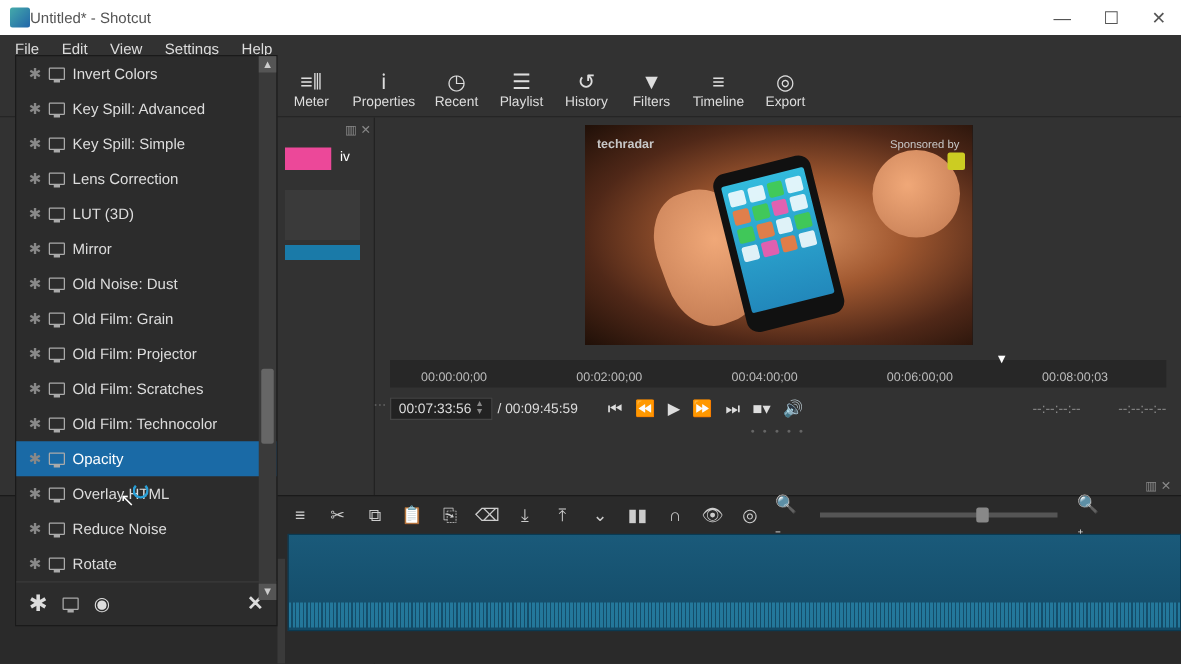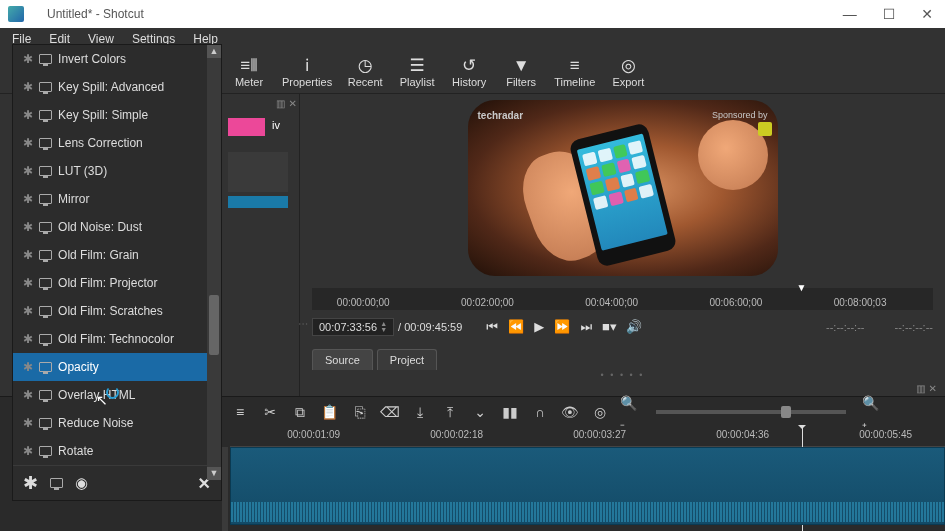--- a/index.html
+++ b/index.html
@@ -1,20 +1,20 @@
 <!DOCTYPE html>
 <html><head>
 <meta charset="utf-8">
 <style>
 * { margin: 0; padding: 0; box-sizing: border-box; font-family: "Segoe UI", Arial, sans-serif; }
 body { background: #323232; color: #ccc; font-size: 12px; overflow: hidden; width: 945px; height: 531px; position: relative; }
 
 
 .titlebar { height: 28px; background: #fff; color: #555; display: flex; align-items: center; padding: 0 8px; justify-content: space-between; }
-.titlebar-left { display: flex; align-items: center; gap: 23px; }
+.titlebar-left { display: flex; align-items: center; gap: 0; }
 .titlebar-icon { width: 16px; height: 16px; background: linear-gradient(135deg,#4aa,#26a); border-radius: 2px; }
 .titlebar-title { font-size: 12px; color: #555; }
 .titlebar-controls { display: flex; gap: 18px; color: #555; font-size: 14px; }
 .tb-ctrl { cursor: default; padding: 0 4px; }
 
 
 .menubar { height: 22px; background: #323232; display: flex; align-items: center; padding: 0 4px; gap: 2px; }
 .menubar-item { padding: 2px 8px; color: #ddd; font-size: 12px; }
 .menubar-item u { text-decoration: underline; }
 
@@ -49,21 +49,21 @@
 .playlist-row2 { position: absolute; left: 228px; top: 58px; width: 60px; height: 40px; background: #3a3a3a; }
 .playlist-row3 { position: absolute; left: 228px; top: 102px; width: 60px; height: 12px; background: #1a7aa8; }
 
 .panel-icons-top { position: absolute; left: 276px; top: 4px; display: flex; gap: 3px; color: #888; font-size: 10px; }
 .playlist-bottom { position: absolute; left: 228px; bottom: 95px; display: flex; gap: 3px; align-items: center; }
 .pc { width: 14px; height: 14px; background: #3a3a3a; display: flex; align-items: center; justify-content: center; font-size: 10px; color: #ccc; }
 
 
 .right-panel { flex: 1; background: #323232; display: flex; flex-direction: column; }
 .preview-wrap { flex: 0 0 186px; display: flex; justify-content: center; align-items: flex-start; padding-top: 6px; }
-.preview { width: 310px; height: 176px; background: #000; background-image: radial-gradient(ellipse at 55% 50%, #d89060 0%, #a05830 35%, #502818 70%, #201008 100%); position: relative; overflow: hidden; border-radius: 27px; }
+.preview { width: 310px; height: 176px; background: #000; background-image: radial-gradient(ellipse at 55% 50%, #d89060 0%, #a05830 35%, #502818 70%, #201008 100%); position: relative; overflow: hidden; }
 .phone { position: absolute; left: 115px; top: 30px; width: 80px; height: 130px; background: #111; border-radius: 10px; transform: rotate(-14deg); }
 .phone-screen { position: absolute; inset: 10px 6px 16px 6px; background: linear-gradient(#3bd,#28b); border-radius: 2px; display: grid; grid-template-columns: repeat(4,1fr); grid-auto-rows: 12px; gap: 3px; padding: 6px 4px; }
 .appicn { background: #fff; border-radius: 2px; opacity: 0.85; }
 .appicn:nth-child(3n) { background: #4c4; } .appicn:nth-child(5n) { background: #f73; } .appicn:nth-child(7n) { background: #f5a; }
 .hand-l { position: absolute; left: 60px; top: 50px; width: 80px; height: 110px; background: radial-gradient(circle at 60% 40%, #f0a878, #c07850); border-radius: 40% 50% 50% 40%; transform: rotate(-20deg); }
 .hand-r { position: absolute; right: 10px; top: 20px; width: 70px; height: 70px; background: radial-gradient(circle at 40% 40%, #f0a878, #c07850); border-radius: 50%; }
 .wm1 { position: absolute; left: 10px; top: 10px; color: #c8c8c8; font-size: 10px; font-weight: bold; }
 .wm2 { position: absolute; right: 10px; top: 10px; color: #c8c8c8; font-size: 9px; }
 .wm-badge { position: absolute; right: 6px; top: 22px; width: 14px; height: 14px; background: #cc2; border-radius: 2px; }
 
@@ -330,24 +330,20 @@
         <span>⏭</span>
         <span>■▾</span>
         <span>🔊</span>
       </div>
       <div class="transport-right">
         <span>--:--:--:--</span>
         <span>--:--:--:--</span>
       </div>
     </div>
 
-    <div class="src-tabs">
-      <div class="src-tab active">Source</div>
-      <div class="src-tab">Project</div>
-    </div>
     <div class="drag-dots">• • • • •</div>
   </div>
 </div>
 
 <div class="timeline">
   <div class="timeline-icons-tr">
       <span>▥</span>
       <span>✕</span>
     </div>
   <div class="timeline-toolbar">
@@ -363,27 +359,19 @@
     <span class="tl-tool">▮▮</span>
     <span class="tl-tool">∩</span>
     <span class="tl-tool">👁</span>
     <span class="tl-tool">◎</span>
     <span class="tl-tool">🔍₋</span>
     <div class="zoom-track">
         <div class="zoom-thumb"></div>
       </div>
     <span class="tl-tool">🔍₊</span>
   </div>
-  <div class="timeline-ruler">
-    <span class="tl-tick" style="left:8%">00:00:01:09</span>
-    <span class="tl-tick" style="left:28%">00:00:02:18</span>
-    <span class="tl-tick" style="left:48%">00:00:03:27</span>
-    <span class="tl-tick" style="left:68%">00:00:04:36</span>
-    <span class="tl-tick" style="left:88%">00:00:05:45</span>
-    <div class="tl-playhead" style="left:80%"></div>
-  </div>
   <div class="timeline-track">
     <div class="clip" style="left:0; right:0">
       <div class="wave"></div>
     </div>
   </div>
   <div class="track-left"></div>
 </div>
 
 </body></html>

